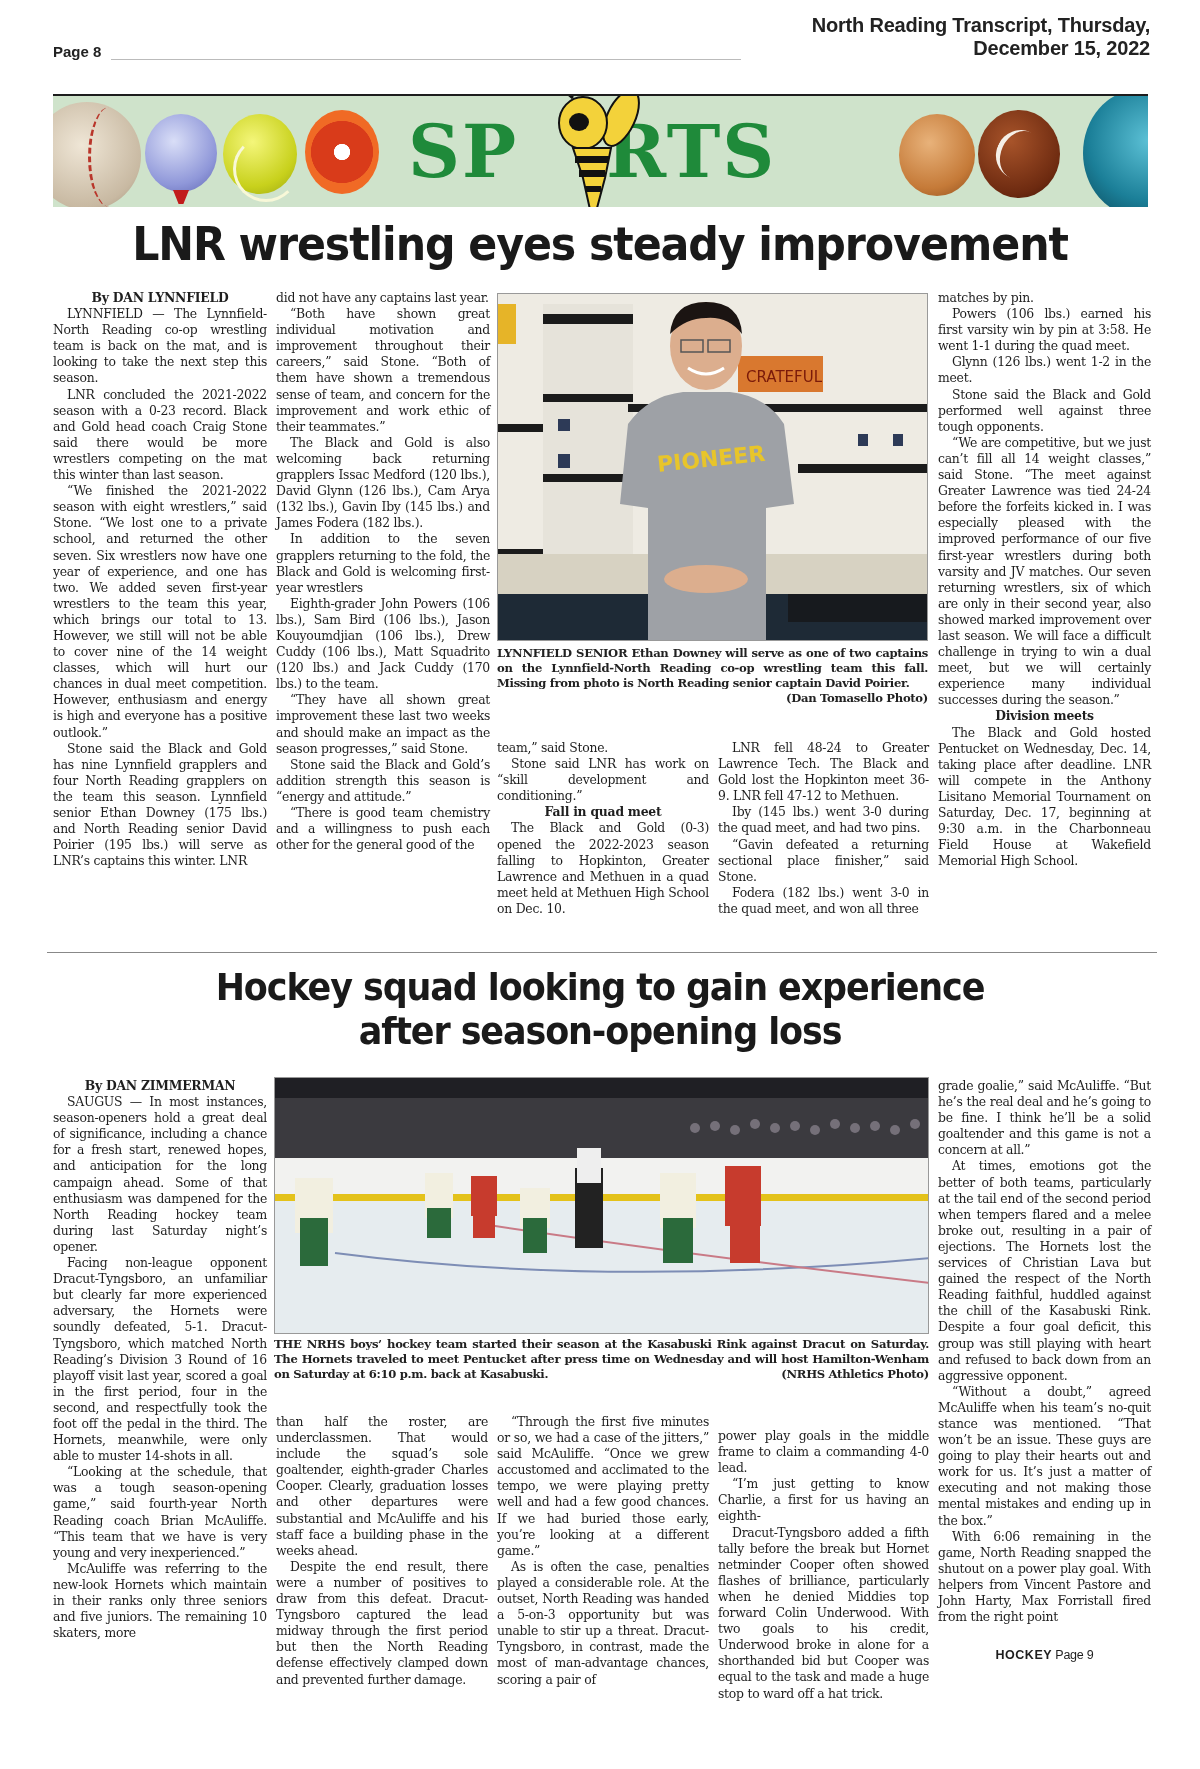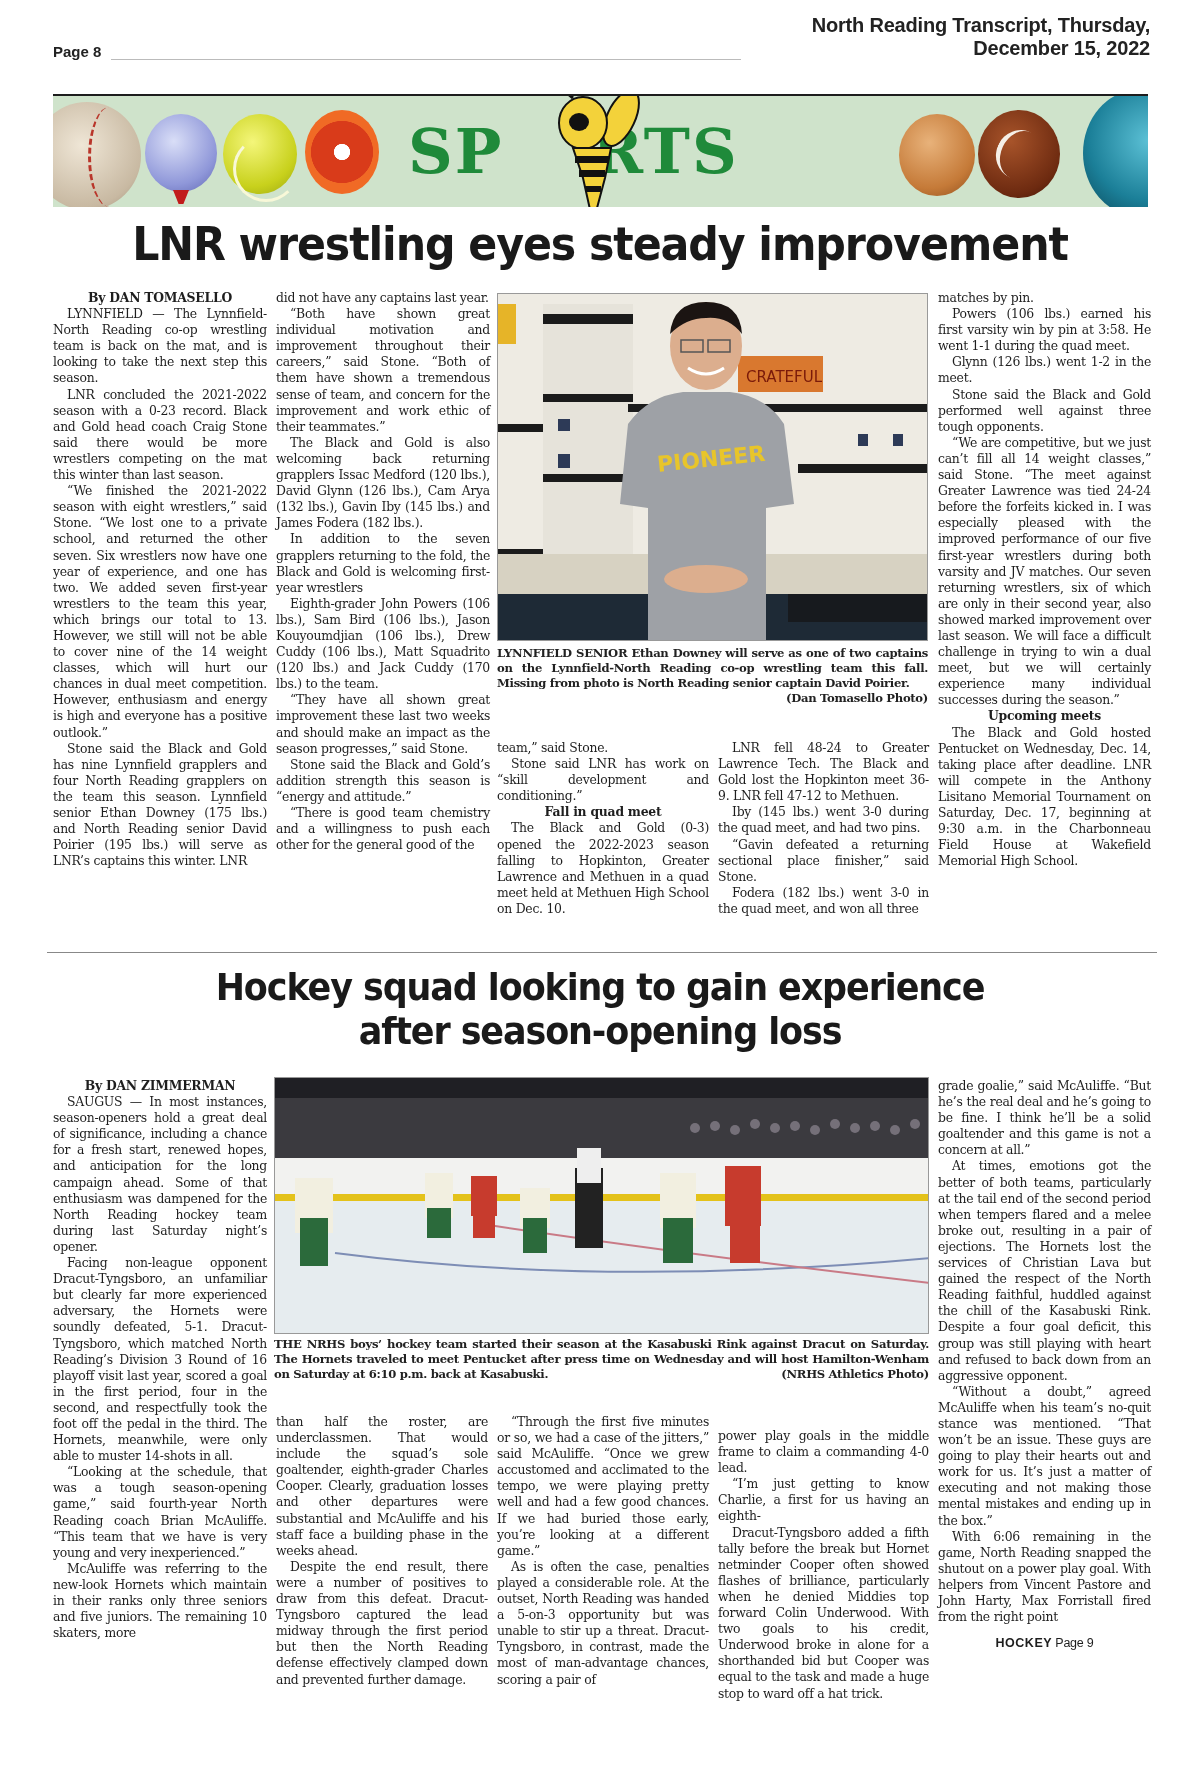--- a/index.html
+++ b/index.html
@@ -16,34 +16,34 @@
   .b-baseball::after { content: ""; position: absolute; left: 55px; top: 5px; width: 40px; height: 100px; border-left: 3px dashed #b9352a; border-radius: 50%; }
   .b-golf { left: 92px; top: 18px; width: 72px; height: 78px; background: radial-gradient(circle at 40% 35%, #d9def7, #8f97d9 65%, #5d64b0); }
   .b-tee { position: absolute; left: 120px; top: 94px; width: 16px; height: 14px; background: #c11b1b; clip-path: polygon(0 0,100% 0,65% 100%,35% 100%); }
   .b-tennis { left: 170px; top: 18px; width: 74px; height: 80px; background: radial-gradient(circle at 40% 35%, #f4f67a, #c8d11c 65%, #98a312); }
   .b-tennis::after { content: ""; position: absolute; left: 10px; top: 22px; width: 60px; height: 60px; border: 3px solid #f8f8d8; border-radius: 50%; border-right-color: transparent; border-top-color: transparent; }
   .b-soccer { left: 252px; top: 14px; width: 74px; height: 84px; background: radial-gradient(circle at 50% 50%, #fff 0 14%, #d93b1a 15% 55%, #f06a25 56% 80%, #a4240f); }
   .b-basket { left: 846px; top: 18px; width: 76px; height: 82px; background: radial-gradient(circle at 40% 35%, #e8b27a, #c57a38 65%, #8d4d1c); }
   .b-football { left: 925px; top: 14px; width: 82px; height: 88px; background: radial-gradient(circle at 40% 35%, #a8542a, #6d2a10 70%, #3d1206); }
   .b-football::after { content: ""; position: absolute; left: 18px; top: 20px; width: 44px; height: 50px; border-left: 5px solid #f5efe7; border-radius: 50%; transform: rotate(25deg); }
   .b-teal { left: 1030px; top: -6px; width: 110px; height: 126px; background: radial-gradient(circle at 60% 40%, #5cc1d6, #1b7f98 60%, #0a4556); }
-  .sports-word { position: absolute; left: 355px; top: 6px; font-family: "DejaVu Serif", serif; font-weight: bold; font-size: 62px; line-height: 100px; color: #1f8a3a; letter-spacing: 2px; display: flex; }
+  .sports-word { position: absolute; left: 355px; top: 6px; font-family: "DejaVu Serif", serif; font-weight: bold; font-size: 72px; line-height: 100px; color: #1f8a3a; letter-spacing: 2px; display: flex; }
   .sports-word .gap { width: 88px; }
   .hornet { position: absolute; left: 490px; top: -18px; width: 100px; height: 150px; z-index: 3; }
 
   .headline { position: absolute; left: 0; right: 0; text-align: center; font-family: "DejaVu Sans", sans-serif; font-weight: bold; color: #1a1a1a; letter-spacing: -1.2px; }
   .h1 { top: 217px; font-size: 46px; line-height: 54px; transform: scaleX(0.93); }
   .h2 { top: 952px; font-size: 38px; line-height: 44px; transform: scaleX(0.92); }
 
   .col { position: absolute; font-size: 12.4px; line-height: 16.1px; text-align: justify; hyphens: auto; letter-spacing: -0.25px; }
   .col p { text-indent: 14px; }
   .col p.noindent { text-indent: 0; }
   .byline { text-align: center; font-weight: bold; text-indent: 0 !important; }
   .subhead { text-align: center; font-weight: bold; text-indent: 0 !important; }
-  .jump { font-family: "Liberation Sans", sans-serif; text-align: center; margin-top: 10px; font-size: 12.5px; }
+  .jump { font-family: "Liberation Sans", sans-serif; text-align: center; margin-top: 22px; font-size: 12.5px; }
   .jump b { font-weight: bold; letter-spacing: 0.5px; }
 
   .photo { position: absolute; overflow: hidden; border: 1px solid #999; }
   .caption { position: absolute; font-family: "DejaVu Serif", serif; font-weight: bold; font-size: 11.6px; line-height: 15px; text-align: justify; letter-spacing: -0.3px; color: #222; }
   .caption .credit { float: right; }
 
   .divider { position: absolute; left: 47px; width: 1110px; top: 952px; border-top: 1.5px solid #888; }
 </style>
 </head>
 <body>
@@ -77,21 +77,21 @@
     <rect x="42" y="108" width="16" height="6" fill="#111"></rect>
   </svg>
   <div class="ball b-basket"></div>
   <div class="ball b-football"></div>
   <div class="ball b-teal"></div>
 </div>
 
 <h1 class="headline h1">LNR wrestling eyes steady improvement</h1>
 
 <div class="col" style="left:53px; top:290px; width:214px;">
-  <p class="byline">By DAN TOMASELLO</p>
+  <p class="byline">By DAN LYNNFIELD</p>
   <p>LYNNFIELD — The Lynnfield-North Reading co-op wrestling team is back on the mat, and is looking to take the next step this season.</p>
   <p>LNR concluded the 2021-2022 season with a 0-23 record. Black and Gold head coach Craig Stone said there would be more wrestlers competing on the mat this winter than last season.</p>
   <p>“We finished the 2021-2022 season with eight wrestlers,” said Stone. “We lost one to a private school, and returned the other seven. Six wrestlers now have one year of experience, and one has two. We added seven first-year wrestlers to the team this year, which brings our total to 13. However, we still will not be able to cover nine of the 14 weight classes, which will hurt our chances in dual meet competition. However, enthusiasm and energy is high and everyone has a positive outlook.”</p>
   <p>Stone said the Black and Gold has nine Lynnfield grapplers and four North Reading grapplers on the team this season. Lynnfield senior Ethan Downey (175 lbs.) and North Reading senior David Poirier (195 lbs.) will serve as LNR’s captains this winter. LNR</p>
 </div>
 
 <div class="col" style="left:276px; top:290px; width:214px;">
   <p class="noindent">did not have any captains last year.</p>
   <p>“Both have shown great individual motivation and improvement throughout their careers,” said Stone. “Both of them have shown a tremendous sense of team, and concern for the improvement and work ethic of their teammates.”</p>
   <p>The Black and Gold is also welcoming back returning grapplers Issac Medford (120 lbs.), David Glynn (126 lbs.), Cam Arya (132 lbs.), Gavin Iby (145 lbs.) and James Fodera (182 lbs.).</p>
@@ -155,21 +155,21 @@
   <p>“Gavin defeated a returning sectional place finisher,” said Stone.</p>
   <p>Fodera (182 lbs.) went 3-0 in the quad meet, and won all three</p>
 </div>
 
 <div class="col" style="left:938px; top:290px; width:213px;">
   <p class="noindent">matches by pin.</p>
   <p>Powers (106 lbs.) earned his first varsity win by pin at 3:58. He went 1-1 during the quad meet.</p>
   <p>Glynn (126 lbs.) went 1-2 in the meet.</p>
   <p>Stone said the Black and Gold performed well against three tough opponents.</p>
   <p>“We are competitive, but we just can’t fill all 14 weight classes,” said Stone. “The meet against Greater Lawrence was tied 24-24 before the forfeits kicked in. I was especially pleased with the improved performance of our five first-year wrestlers during both varsity and JV matches. Our seven returning wrestlers, six of which are only in their second year, also showed marked improvement over last season. We will face a difficult challenge in trying to win a dual meet, but we will certainly experience many individual successes during the season.”</p>
-  <p class="subhead">Upcoming meets</p>
+  <p class="subhead">Division meets</p>
   <p>The Black and Gold hosted Pentucket on Wednesday, Dec. 14, taking place after deadline. LNR will compete in the Anthony Lisitano Memorial Tournament on Saturday, Dec. 17, beginning at 9:30 a.m. in the Charbonneau Field House at Wakefield Memorial High School.</p>
 </div>
 
 <div class="divider"></div>
 
 <h2 class="headline h2" style="top:965px;">
   <div>Hockey squad looking to gain experience</div>
   <div>after season-opening loss</div>
 </h2>
 

